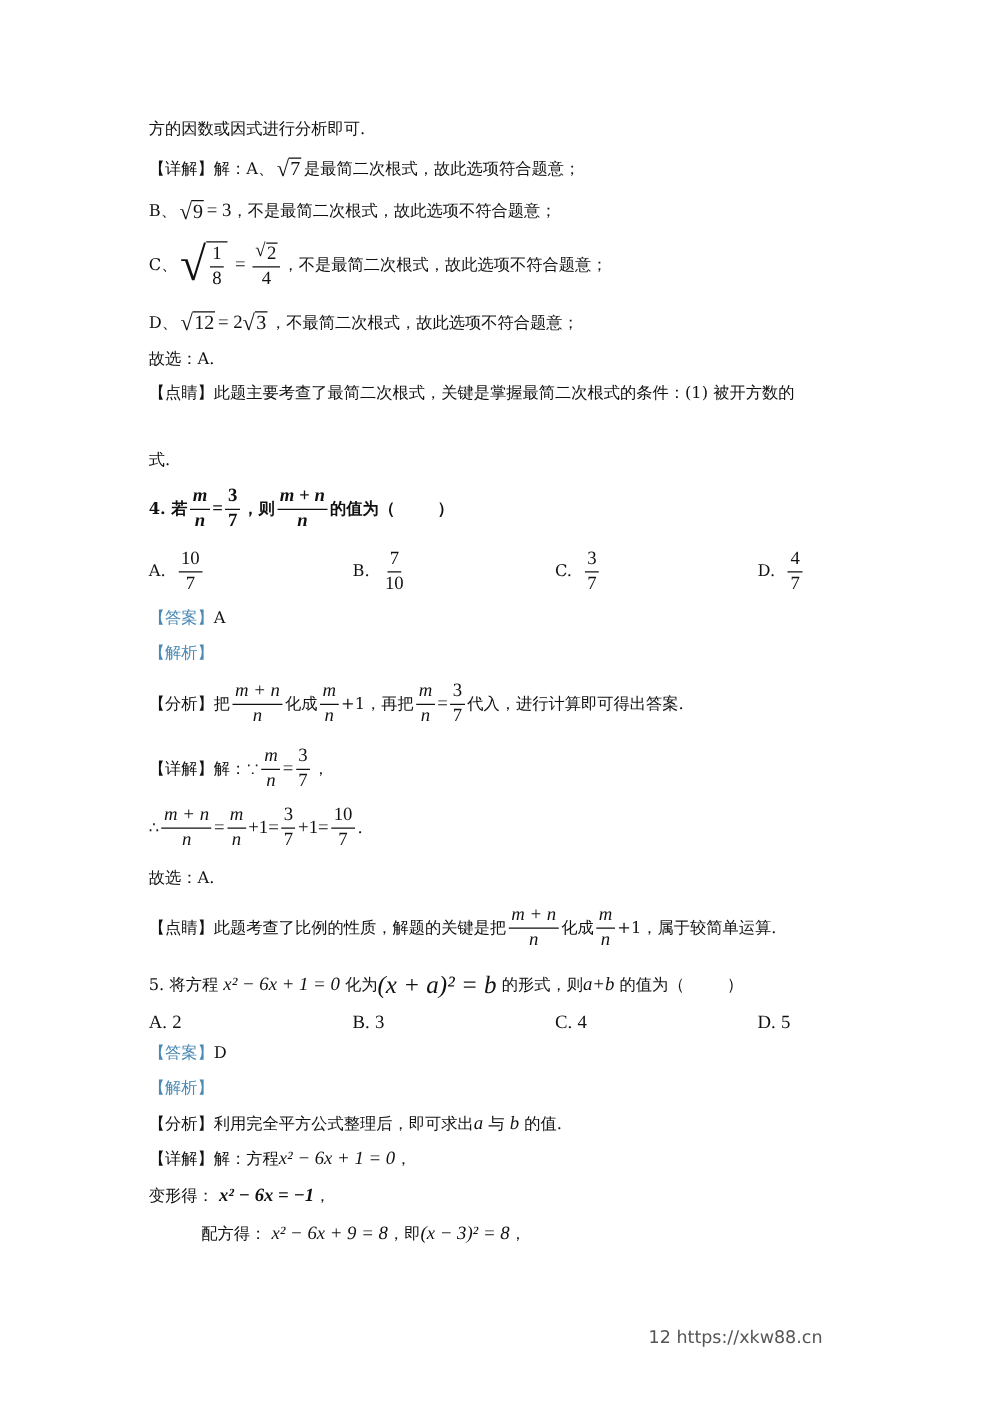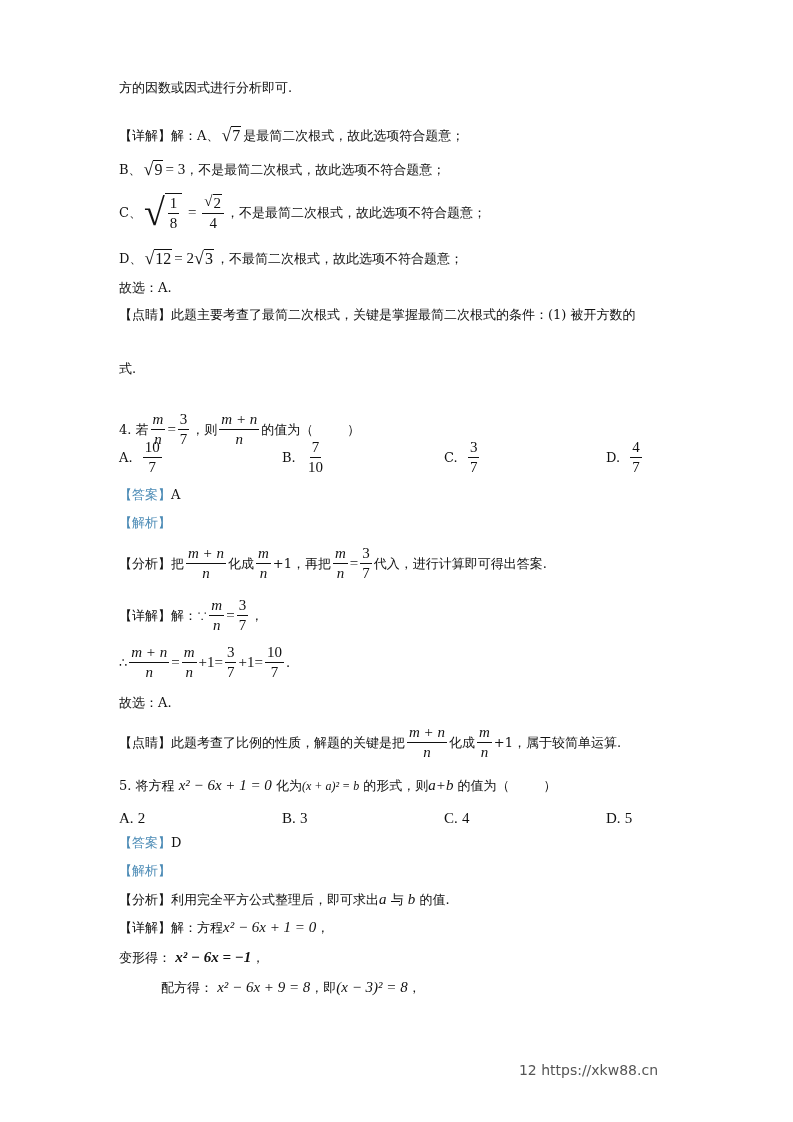--- a/index.html
+++ b/index.html
@@ -26,21 +26,21 @@
   .sqrt-big .under { display: inline-flex; align-items: center; }
   .opt { position: absolute; display: flex; align-items: center; white-space: nowrap; }
   .footer { position: absolute; top: 1062px; left: 0; width: 658px; text-align: right; font-family: "DejaVu Sans", sans-serif; font-size: 14px; color: #555; }
   .paren-sp { display: inline-block; width: 34px; }
 </style>
 </head>
 <body>
 
 <div class="page">
 
-  <div class="line" style="top:81px;">
+  <div class="line" style="top:97px;">
     <span>方的因数或因式进行分析即可.</span>
   </div>
 
   <div class="line" style="top:126px;">
     <span class="lbl">【详解】</span>
     <span>解：A、</span>
     <span class="sqrt">
         <span class="rad">√</span>
         <span class="under">7</span>
       </span>
@@ -98,21 +98,21 @@
   </div>
 
   <div class="line" style="top:308px;">
     <span class="lbl">【点睛】</span>
     <span>此题主要考查了最简二次根式，关键是掌握最简二次根式的条件：(1) 被开方数的</span>
   </div>
   <div class="line" style="top:362px;">
     <span>式.</span>
   </div>
 
-  <div class="line" style="top:412px;">
+  <div class="line" style="top:390px;font-weight:bold;">
     <span>4. 若</span>
     <span class="frac it">
         <span class="num">m</span>
         <span class="den">n</span>
       </span>
     <span class="math">=</span>
     <span class="frac">
         <span class="num">3</span>
         <span class="den">7</span>
       </span>
@@ -243,21 +243,21 @@
         <span class="num">m</span>
         <span class="den">n</span>
       </span>
     <span>+1，属于较简单运算.</span>
   </div>
 
   <div class="line" style="top:778px;">
     <span>5. 将方程</span>&nbsp;
     <span class="math it">x² − 6x + 1 = 0</span>&nbsp;
     <span>化为</span>
-    <span class="math it" style="font-size:12px;">(x + a)² = b</span>&nbsp;
+    <span class="math it" style="font-size:20px;">(x + a)² = b</span>&nbsp;
     <span>的形式，则</span>
     <span class="math it">a+b</span>&nbsp;
     <span>的值为（</span>
     <span class="paren-sp"></span>
     <span>）</span>
   </div>
 
   <div class="opt" style="top:810px; left:119px;">
     <span class="math">A.</span>&nbsp;<span class="math">2</span>
   </div>

